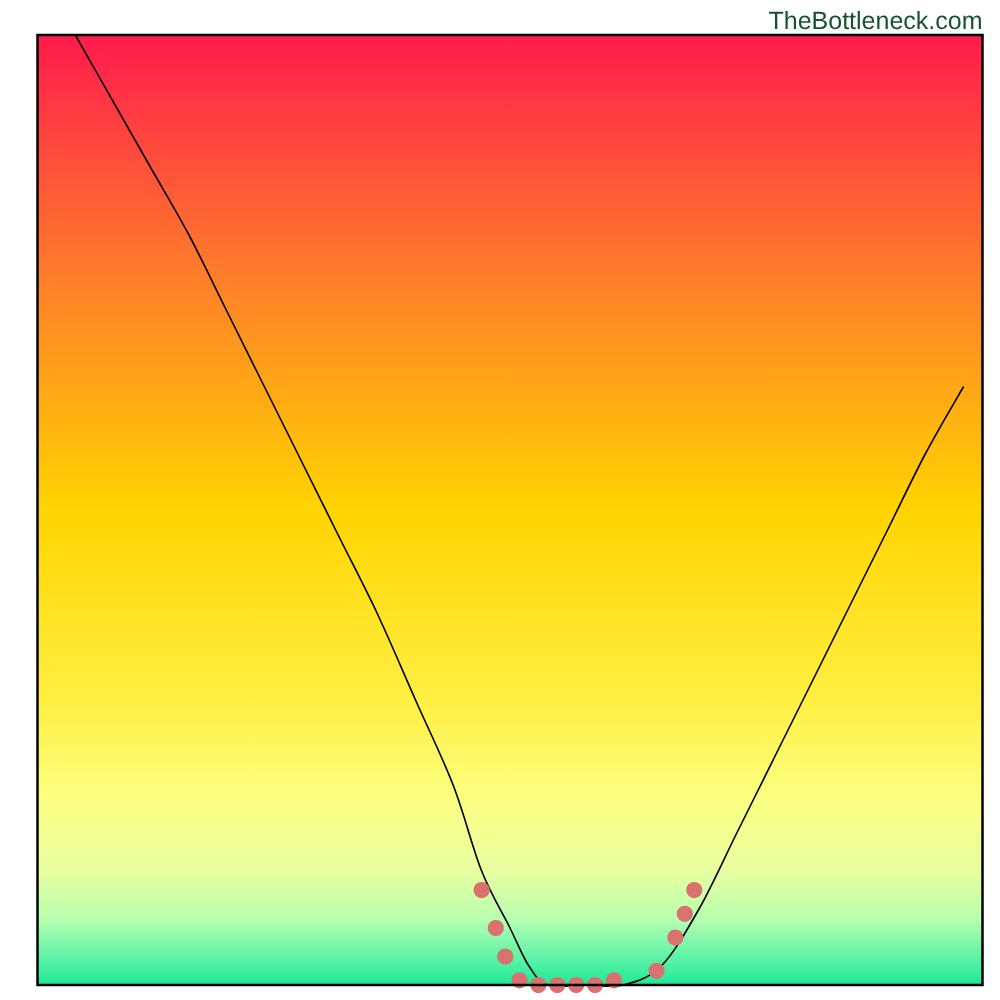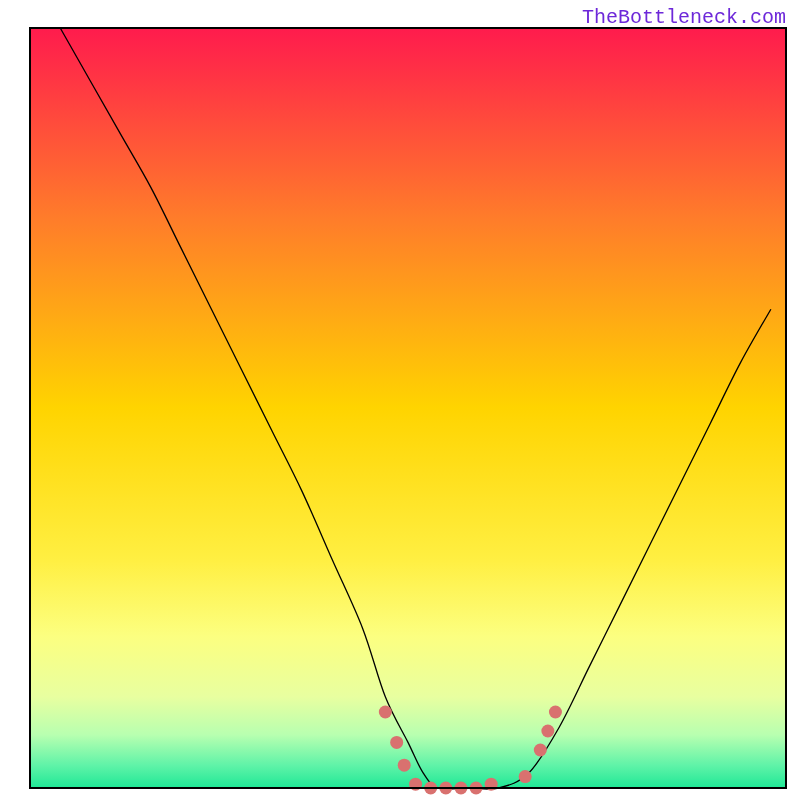--- a/index.html
+++ b/index.html
@@ -10,25 +10,24 @@
   }
   .wrap {
     width: 800px;
     height: 800px;
     position: relative;
   }
   .watermark {
     position: absolute;
     top: 6px;
     right: 14px;
-    color: #6d28d9;
+    color: #14532d;
     font-size: 20px;
     font-weight: 500;
     z-index: 5;
-    font-family: Liberation Mono, monospace;
   }
   svg { display: block; }
 </style>
 </head>
 <body>
 
 <div class="wrap">
   <div class="watermark">TheBottleneck.com</div>
   <svg id="chart-svg" width="800" height="800" viewBox="0 0 800 800">
     <defs>

